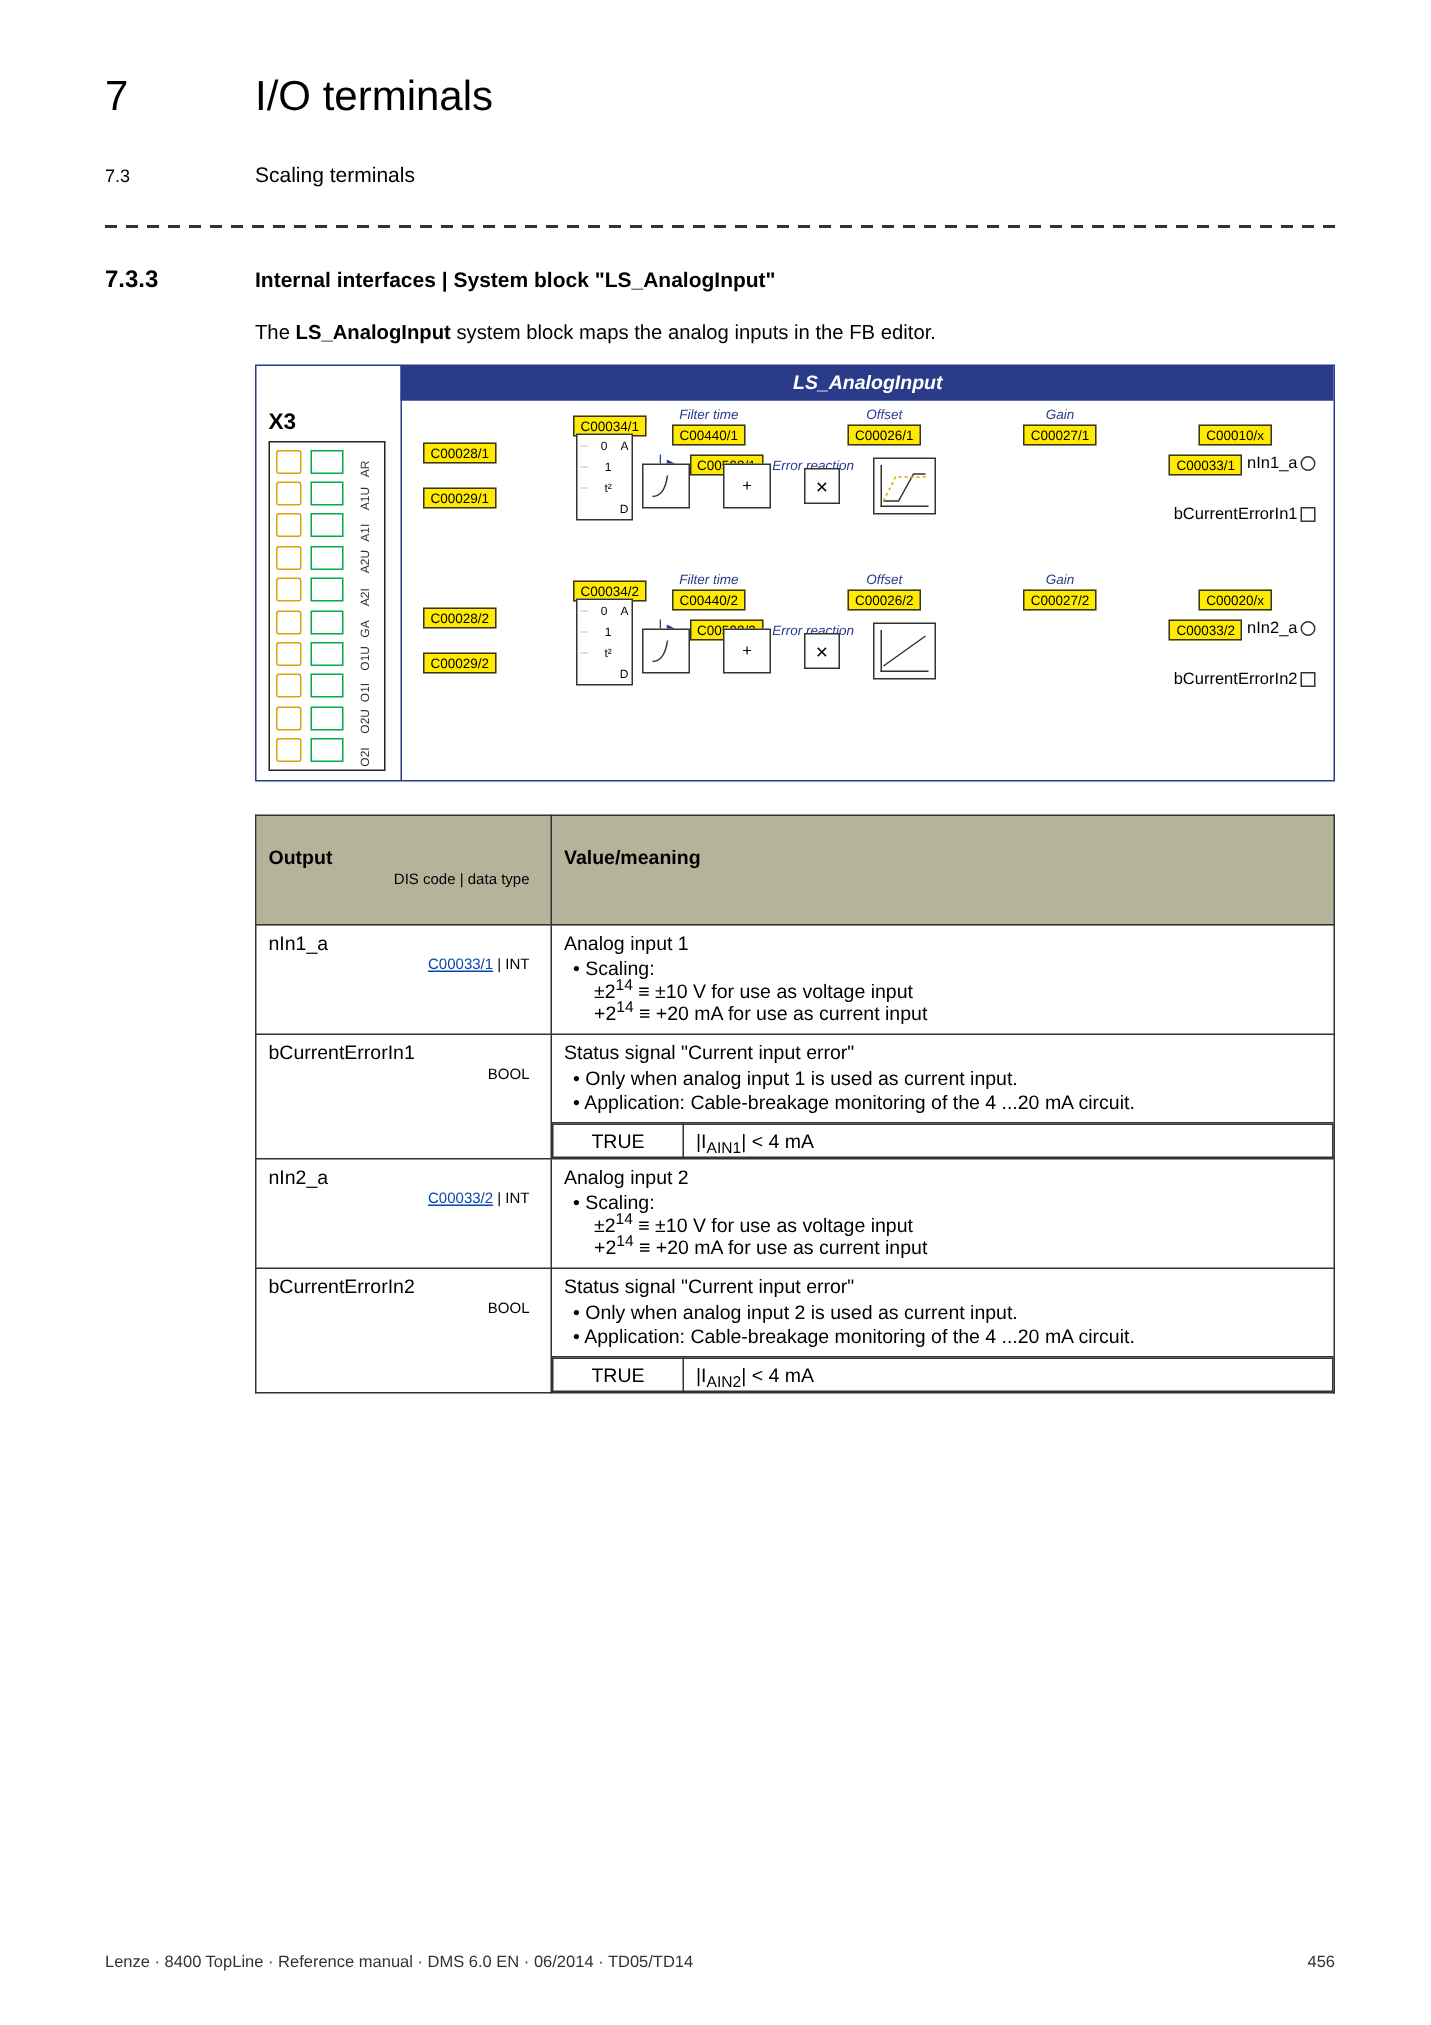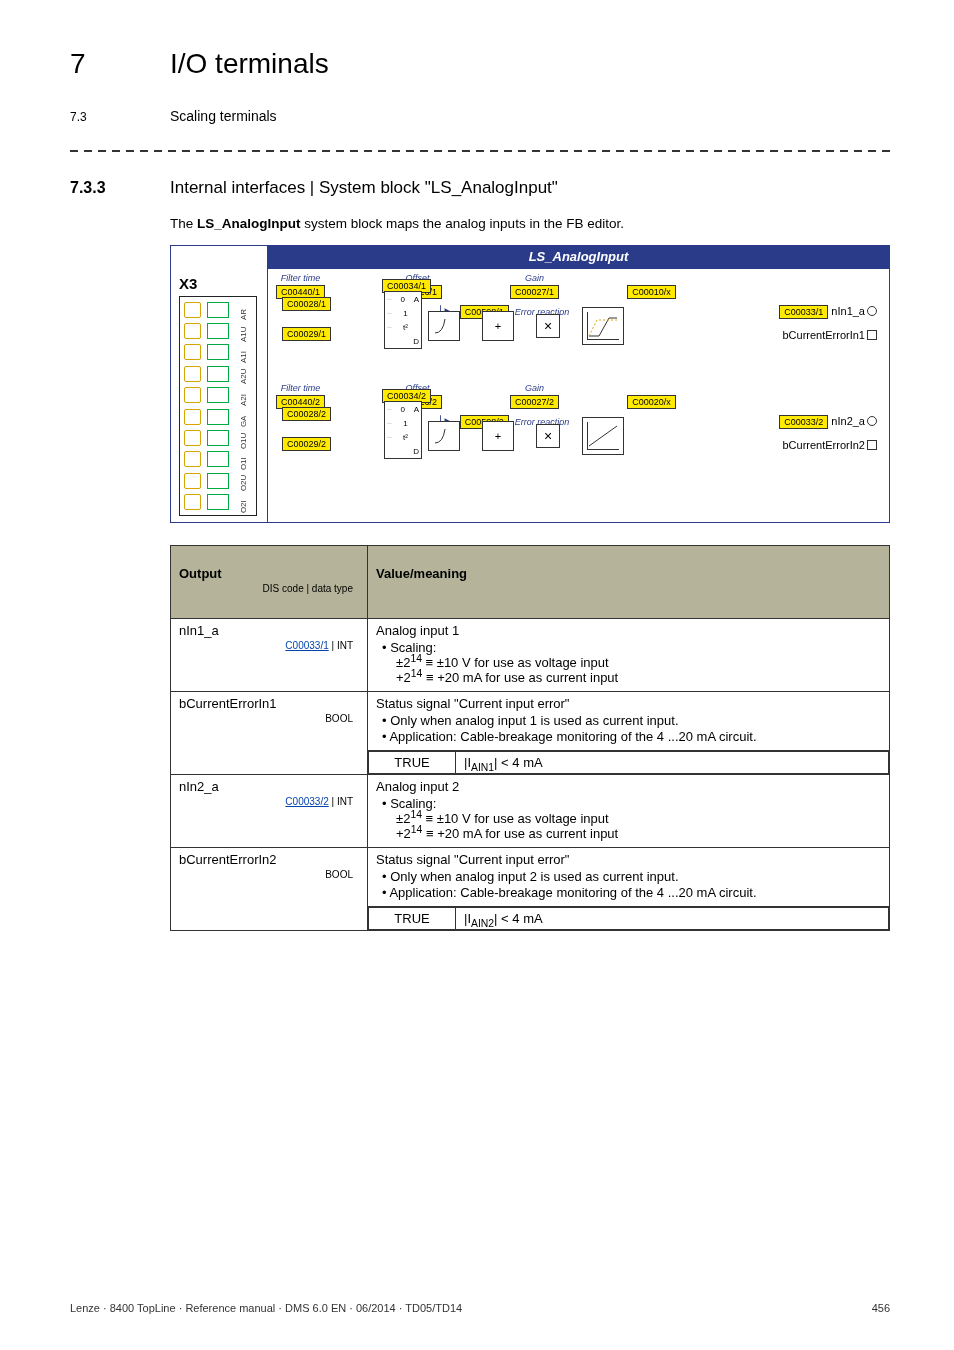--- a/index.html
+++ b/index.html
@@ -24,21 +24,21 @@
   .sub-row { display: flex; align-items: baseline; margin-top: 2px; }
   .sub-num { font-size: 12px; width: 100px; margin-top: 32px; }
   .sub-title { font-size: 14px; }
   .dashed-divider {
     margin: 26px 0 26px 0;
     height: 2px;
     background-image: repeating-linear-gradient(to right, #333 0 8px, transparent 8px 14px);
   }
   .section-row { display: flex; align-items: baseline; margin-top: 18px; }
   .sect-num { font-size: 16px; font-weight: bold; width: 100px; }
-  .sect-title { font-size: 17px; font-weight: normal; }
+  .sect-title { font-size: 14px; font-weight: bold; }
   .intro { margin: 18px 0 14px 100px; }
   .intro .bold { font-weight: bold; }
 
   
   .diagram-wrap { margin-left: 100px; margin-right: 0; margin-bottom: 22px; }
   .diagram-outer {
     border: 1.5px solid #2a3b8a;
     background: #fff;
   }
   .title-band {
@@ -108,21 +108,21 @@
   }
   .code-box {
     background: #ffea00;
     border: 1px solid #333;
     font-size: 9px;
     padding: 1px 4px;
     display: inline-block;
   }
   .small-lbl { font-size: 9px; font-style: italic; color: #2a3b8a; }
   .top-labels {
-    display:flex; gap: 68px; margin-bottom:2px;
+    display:flex; gap: 68px; margin-left:172px; margin-bottom:2px;
   }
   .top-labels > div { text-align:center; }
   .top-labels .lab { display:block; }
   .mux-box {
     position:absolute; left:108px; top:18px;
     width:36px; height:56px; border:1px solid #333; background:#fff;
     font-size:8px;
   }
   .mux-row { height:14px; display:flex; align-items:center; justify-content:space-between; padding:0 2px;}
   .mux-row .dash { color:#aaa; }
@@ -155,21 +155,21 @@
     display:flex; flex-direction:column; gap:16px;
   }
   .chain-row {
     position:absolute; left:152px; top:34px;
     display:flex; align-items:center; gap:22px;
   }
   .chain-row::before {
      content:""; position:absolute; left:0; right:0; top:50%; height:1px; background:#2a3b8a; z-index:-1;
   }
   .out-col {
-    position:absolute; right:4px; top:30px; display:flex; flex-direction:column; gap:8px; align-items:flex-end;
+    position:absolute; right:4px; top:30px; display:flex; flex-direction:column; gap:18px; align-items:flex-end;
   }
   .out-line { white-space:nowrap; }
 
   
   .out-table {
     margin-left: 100px;
     width: 720px;
     border-collapse: collapse;
     font-size: 13px;
   }

